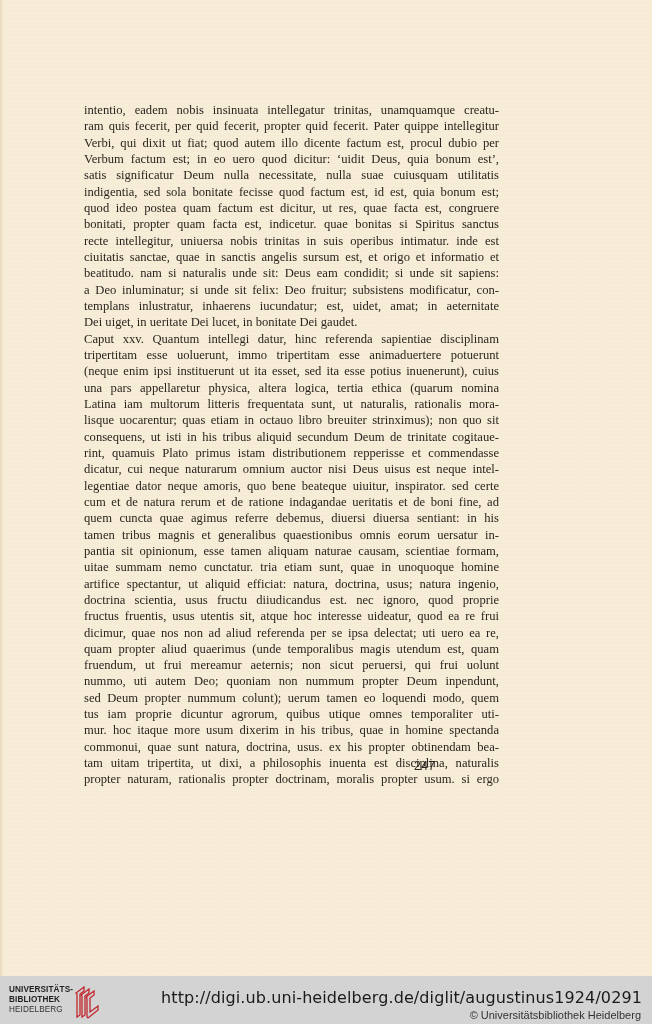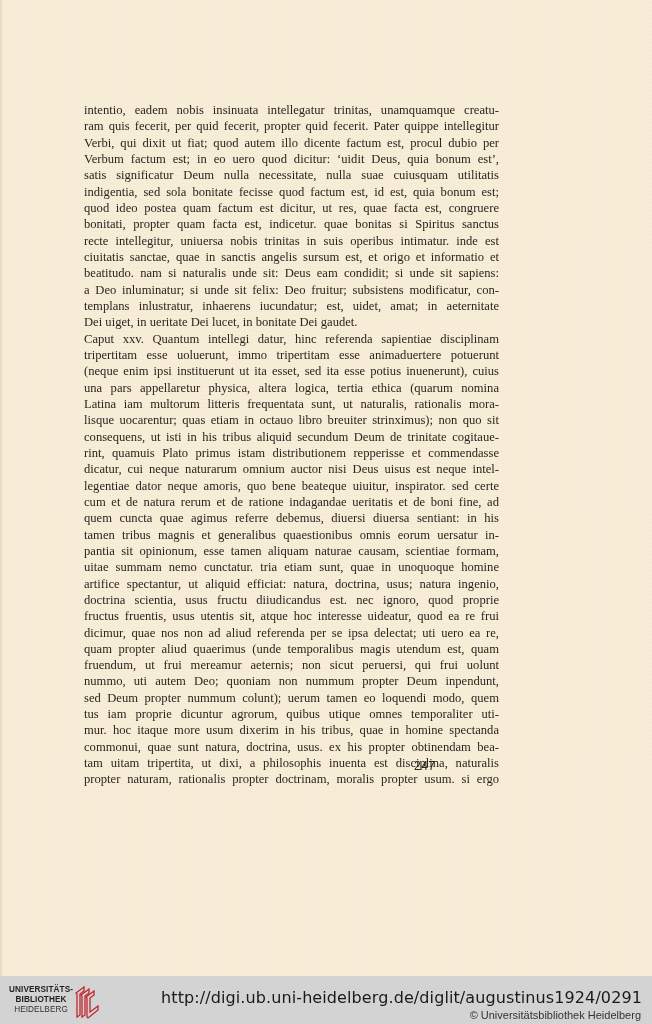--- a/index.html
+++ b/index.html
@@ -36,21 +36,21 @@
     .page-number {
       position: absolute; left: 414px; top: 759px;
       font-family: Liberation Sans, sans-serif; font-size: 12px;
       color: #2a2520; letter-spacing: 0.5px;
     }
     .footer {
       position: absolute; left: 0; top: 976px; width: 652px; height: 48px;
       background: #d3d3d3;
     }
     .logo {
-      position: absolute; left: 9px; top: 8px; width: 90px; height: 36px; text-align: center;
+      position: absolute; left: 9px; top: 8px; width: 90px; height: 36px;
     }
     .logo-text {
       position: absolute; left: 0; top: 1px;
       font-family: "Liberation Sans", sans-serif; font-size: 8.2px; line-height: 10px;
       color: #1f1f1f; font-weight: bold; letter-spacing: 0.1px;
     }
     .logo-text .thin { font-weight: normal; color: #333; }
     .logo-mark { position: absolute; left: 65px; top: 1px; }
     .url {
       position: absolute; right: 10px; top: 12px;

